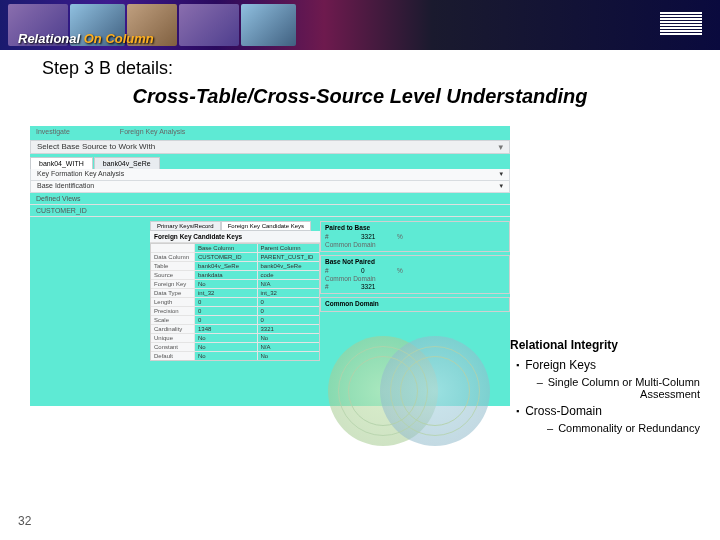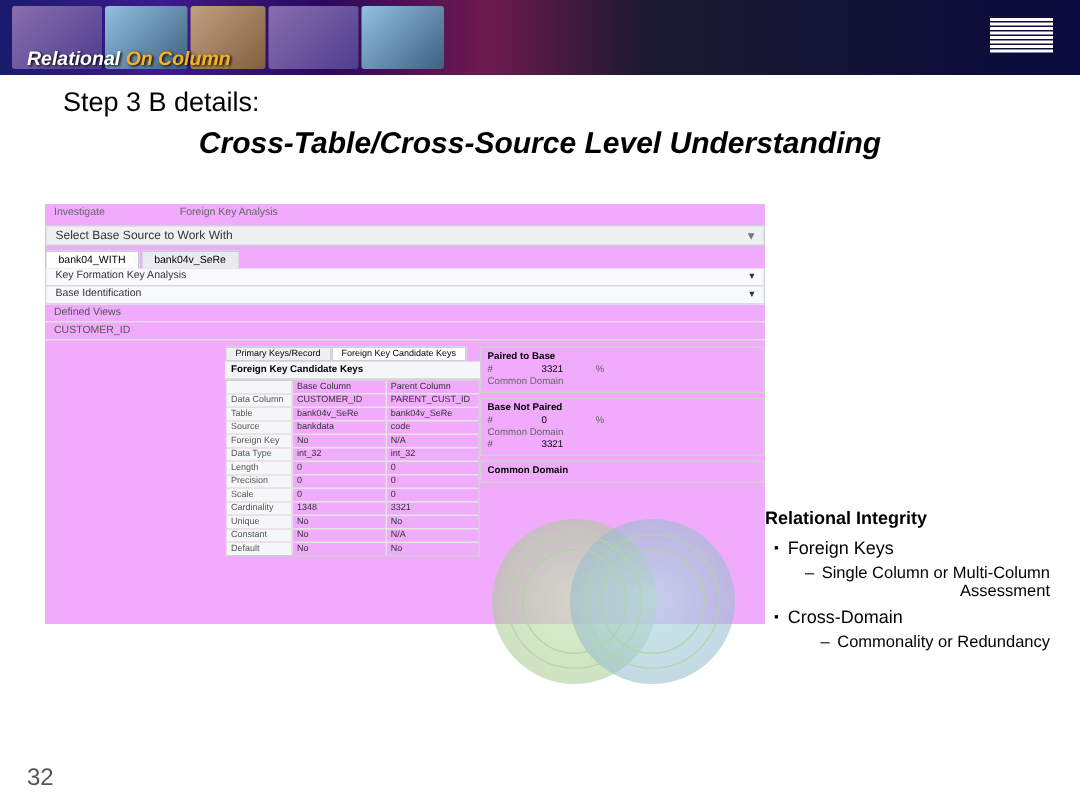--- a/index.html
+++ b/index.html
@@ -13,21 +13,21 @@
   .banner-img .ph3 { background: linear-gradient(135deg, #90c0e0, #406080); width: 55px; }
   .banner-logo { position: absolute; left: 18px; bottom: 4px; color: #fff; font-size: 13px; font-style: italic; font-weight: bold; text-shadow: 1px 1px 2px #000; }
   .banner-logo .orange { color: #ffb020; }
   .ibm-logo { position: absolute; right: 18px; top: 12px; display: flex; flex-direction: column; gap: 1px; }
   .ibm-logo .bar { width: 42px; height: 2px; background: #fff; }
 
   .step-label { font-size: 18px; color: #000; margin: 8px 0 6px 42px; }
   .subtitle { font-size: 20px; font-weight: bold; font-style: italic; text-align: center; color: #000; margin-bottom: 6px; }
 
   
-  .shot { position: absolute; left: 30px; top: 136px; width: 480px; height: 280px; background: #f0abfc; }
+  .shot { position: absolute; left: 30px; top: 126px; width: 480px; height: 280px; background: #5eead4; }
   .shot-top { font-size: 7px; color: #666; padding: 2px 6px; display: flex; gap: 50px; }
   .shot-bar { height: 14px; background: #eef0f2; border: 1px solid #d0d4d8; margin: 3px 0; font-size: 8px; color: #333; padding: 1px 6px; position: relative; }
   .shot-bar .arrow { position: absolute; right: 6px; top: 1px; color: #777; font-size: 9px; }
   .shot-tabs { display: flex; gap: 1px; margin-top: 2px; }
   .shot-tab { font-size: 7px; padding: 2px 8px; background: #e8ecf0; border: 1px solid #c8ccd0; border-bottom: none; }
   .shot-tab.active { background: #fff; }
   .shot-row { height: 12px; border: 1px solid #d8dce0; border-top: none; font-size: 7px; color: #333; padding: 1px 6px; background: #f8f9fa; display: flex; justify-content: space-between; }
   .shot-sub { font-size: 7px; color: #555; padding: 2px 6px; border-bottom: 1px solid #e0e0e0; }
 
   
@@ -62,21 +62,21 @@
 
   
   .text-panel { position: absolute; right: 20px; top: 338px; width: 190px; font-size: 12px; color: #000; }
   .text-panel h4 { font-size: 12px; font-weight: bold; margin-bottom: 6px; }
   .text-panel ul { list-style: none; margin-left: 6px; }
   .text-panel li.sq::before { content: "▪"; margin-right: 6px; font-size: 9px; color: #000; position: relative; top: -1px; }
   .text-panel li { margin-bottom: 4px; }
   .text-panel li.sub { margin-left: 20px; font-size: 11px; color: #000; text-indent: -10px; padding-left: 10px; text-align: right; }
   .text-panel li.sub::before { content: "–"; margin-right: 5px; }
 
-  .page-num { position: absolute; left: 18px; bottom: 12px; font-size: 16px; color: #555; }
+  .page-num { position: absolute; left: 18px; bottom: 12px; font-size: 12px; color: #555; }
 </style>
 </head>
 <body>
 
 <div class="banner">
   <div class="banner-img">
     <div class="ph"></div>
     <div class="ph ph3"></div>
     <div class="ph ph2"></div>
     <div class="ph"></div>

